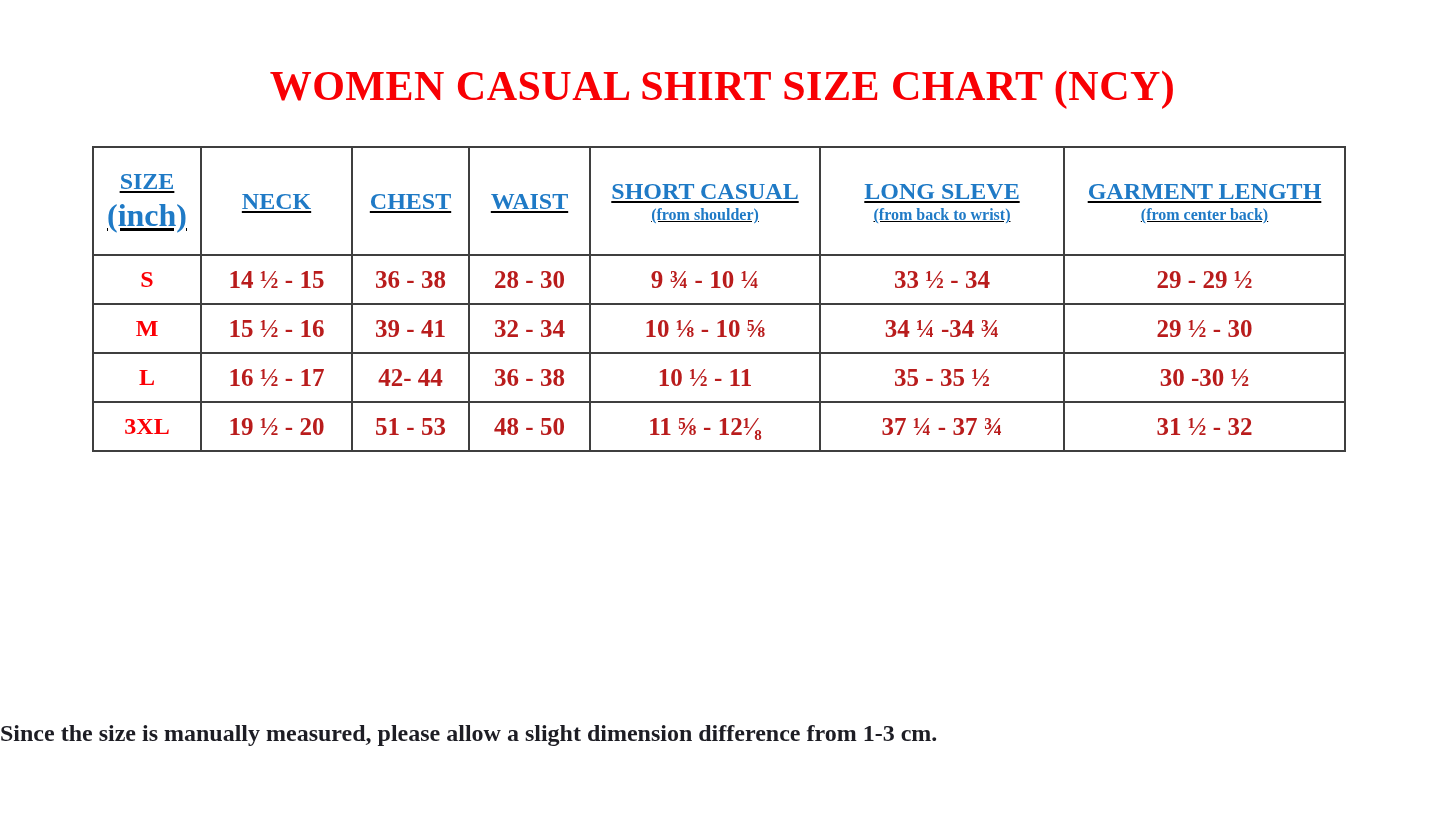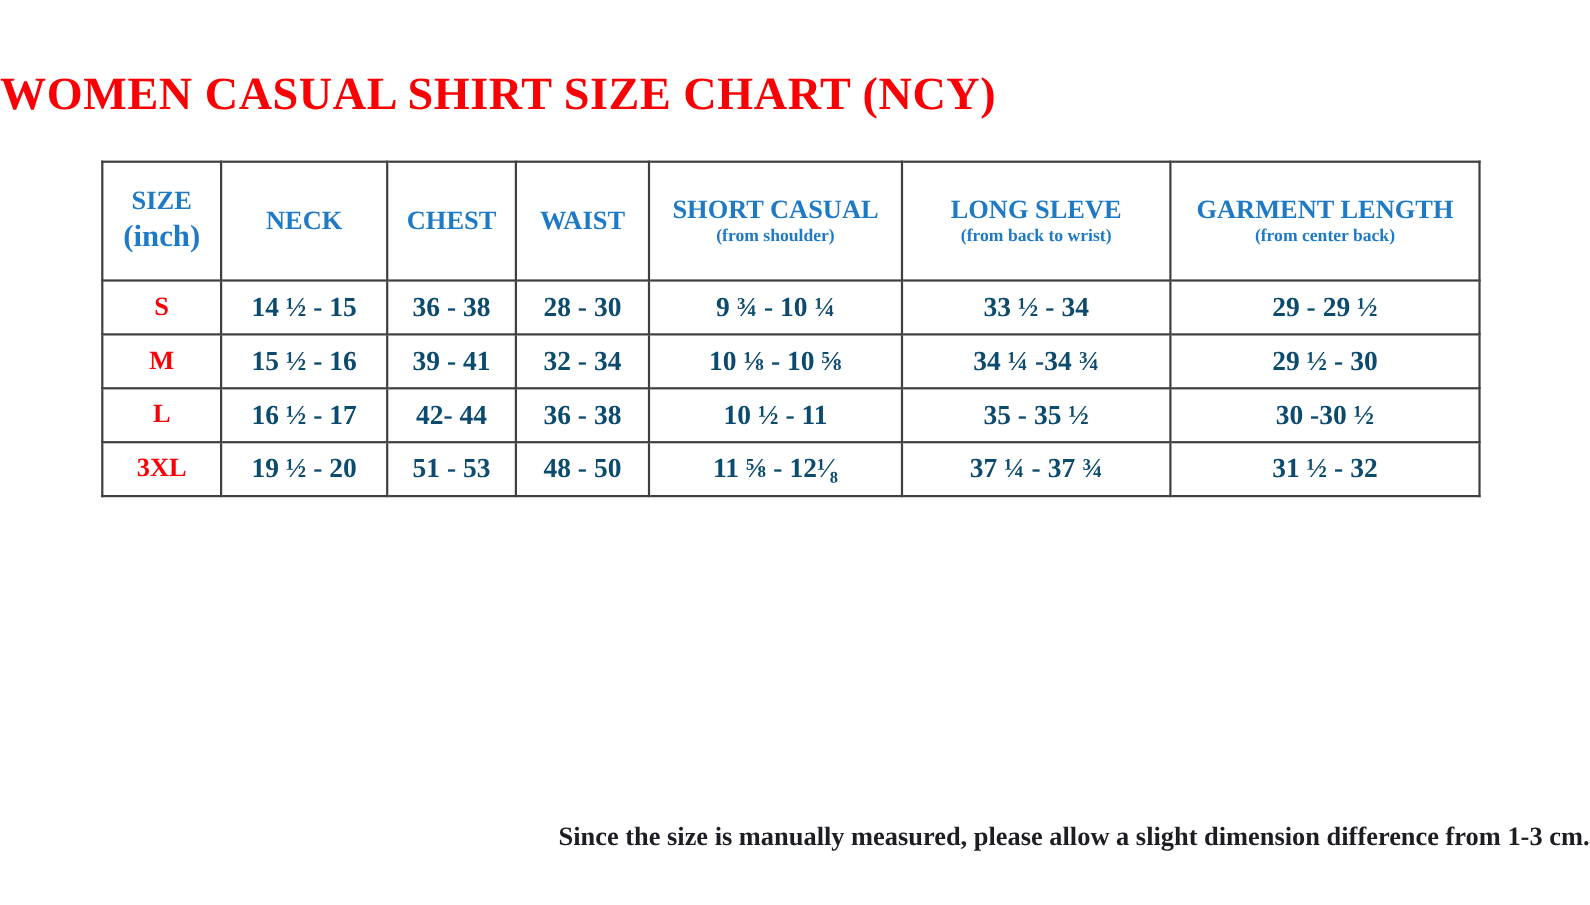--- a/index.html
+++ b/index.html
@@ -13,21 +13,21 @@
     position: relative;
     font-family: "Liberation Serif", "DejaVu Serif", serif;
     overflow: hidden;
   }
   .page-title {
     position: absolute;
     top: 62px;
     left: 0;
     width: 100%;
     margin: 0;
-    text-align: left;
+    text-align: center;
     font-size: 42px;
     font-weight: bold;
     letter-spacing: 0.5px;
     color: #f80004;
     white-space: nowrap;
   }
   table.size-chart {
     position: absolute;
     left: 92px;
     top: 146px;
@@ -36,55 +36,55 @@
     table-layout: fixed;
   }
   table.size-chart th,
   table.size-chart td {
     border: 2px solid #3f3f3f;
     text-align: center;
     vertical-align: middle;
     padding: 0;
     overflow: hidden;
   }
-  table.size-chart thead tr { height: 108px; }
+  table.size-chart thead tr { height: 108px; text-decoration: underline; }
   table.size-chart tbody tr { height: 49px; }
   .h-main {
     color: #1f7ac6;
     font-weight: bold;
     font-size: 24px;
     line-height: 1.2;
     white-space: nowrap;
   }
   .h-sub {
     color: #1f7ac6;
     font-weight: bold;
     font-size: 16px;
     line-height: 1.25;
     white-space: nowrap;
   }
-  .h-sub.same-size { font-size: 28px; }
+  .h-sub.same-size { font-size: 32px; }
   td.size-cell {
     color: #fb0006;
     font-weight: bold;
     font-size: 24px;
   }
   td.val-cell {
-    color: #0c4a6e;
+    color: #b91c1c;
     font-weight: bold;
     font-size: 25px;
     white-space: nowrap;
   }
   .note {
     position: absolute;
-    top: 748px;
+    top: 720px;
     left: 0;
     width: 100%;
     margin: 0;
-    text-align: right;
+    text-align: left;
     font-size: 24px;
     font-weight: bold;
     color: #1d1d24;
     white-space: nowrap;
   }
 </style>
 </head>
 <body>
 
 <h1 class="page-title">WOMEN CASUAL SHIRT SIZE CHART (NCY)</h1>

